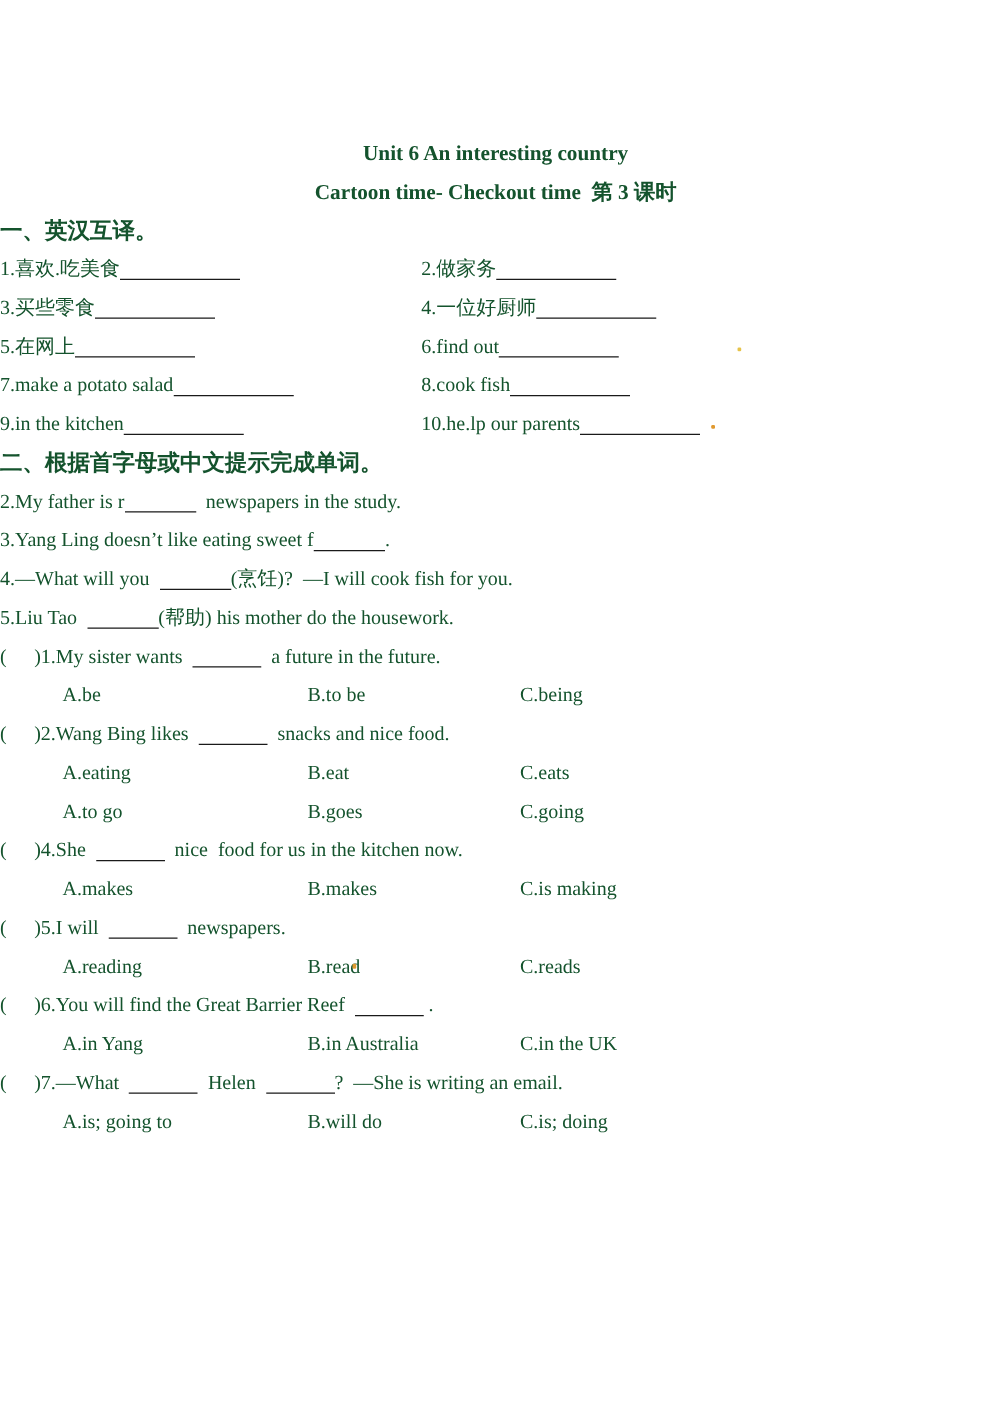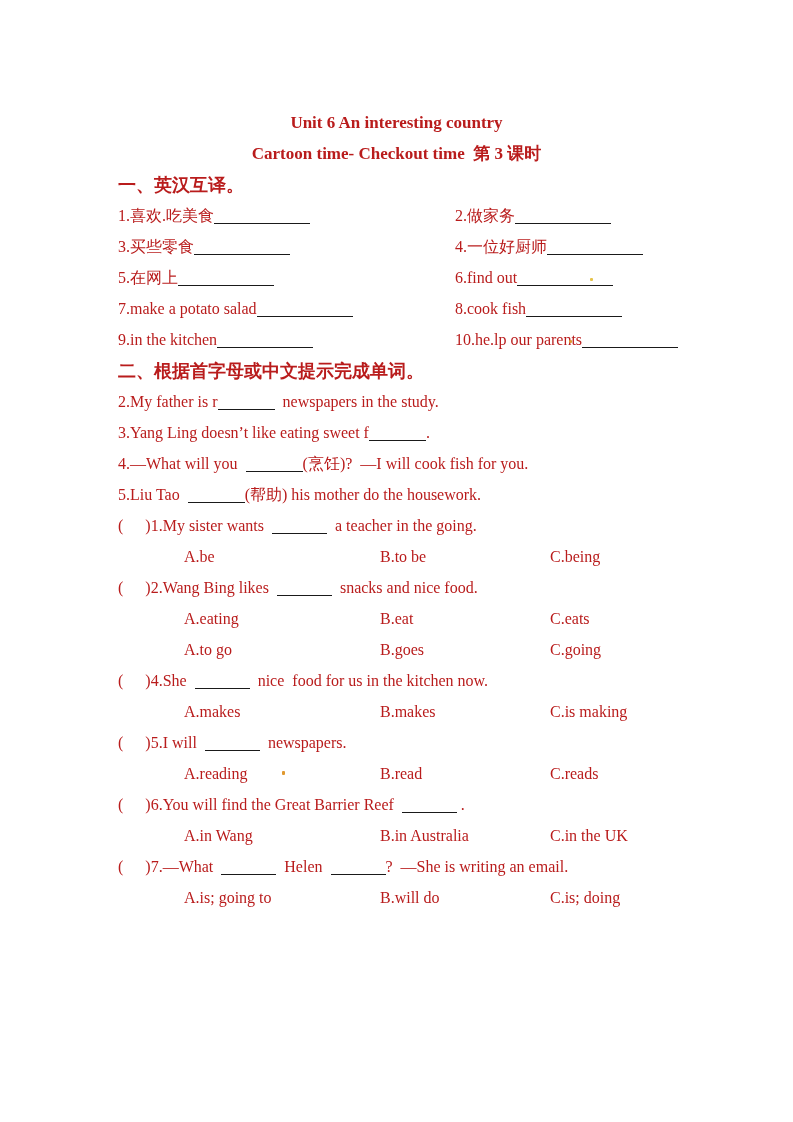--- a/index.html
+++ b/index.html
@@ -5,27 +5,26 @@
   html, body { margin: 0; padding: 0; background: #ffffff; }
   .page {
     position: relative;
     width: 793px;
     height: 998px;
     background: #ffffff;
     box-sizing: border-box;
     padding-top: 107px;
     overflow: hidden;
     font-family: "Liberation Serif", "DejaVu Serif", serif;
-    color: #b91c1c;
+    color: #14532d;
     font-size: 16px;
   }
   .line {
     height: 31px;
     line-height: 31px;
-    padding-left: 118px;
     white-space: pre;
     font-size: 16px;
   }
   .title-line {
     padding-left: 0;
     text-align: center;
     font-weight: bold;
     font-size: 17px;
   }
   .heading-line {
@@ -39,21 +38,21 @@
     display: inline-block;
     height: 19px;
     border-bottom: 1.6px solid #1a1a1a;
     vertical-align: text-bottom;
   }
   .s1blank { width: 96px; }
   .s2blank { width: 57px; }
   .s3blank { width: 55px; }
   .paren-gap { display: inline-block; width: 22px; }
   .opt { display: inline-block; }
-  .opt.c0 { margin-left: 66px; width: 148px; }
+  .opt.c0 { margin-left: 50px; width: 148px; }
   .opt.c1 { width: 170px; margin-left: 48px; }
   .dot { position: absolute; border-radius: 1px; }
   #dot-findout { left: 590px; top: 278px; width: 3px; height: 3px; background: #e6c34a; }
   #dot-parents { left: 569px; top: 340px; width: 3px; height: 3px; background: #e0992f; }
   #dot-food    { left: 282px; top: 771px; width: 3px; height: 4px; background: #e0992f; }
 </style>
 </head>
 <body>
 
 <div class="page">
@@ -72,31 +71,31 @@
 
   <div class="line heading-line">二、根据首字母或中文提示完成单词。</div>
   <div id="s2-list">
       <div class="line s2line"><span class="s2pre">2.My father is r</span><span class="blank s2blank"></span><span class="s2post">  newspapers in the study.</span></div>
       <div class="line s2line"><span class="s2pre">3.Yang Ling doesn’t like eating sweet f</span><span class="blank s2blank"></span><span class="s2post">.</span></div>
       <div class="line s2line"><span class="s2pre">4.—What will you  </span><span class="blank s2blank"></span><span class="s2post">(烹饪)?  —I will cook fish for you.</span></div>
       <div class="line s2line"><span class="s2pre">5.Liu Tao  </span><span class="blank s2blank"></span><span class="s2post">(帮助) his mother do the housework.</span></div>
     </div>
 
   <div id="s3-list">
-      <div class="line s3stem"><span class="paren">(</span><span class="paren-gap"></span><span class="paren">)</span><span class="s3text">1.My sister wants  </span><span class="blank s3blank"></span><span class="s3text">  a teacher in the going.</span></div>
+      <div class="line s3stem"><span class="paren">(</span><span class="paren-gap"></span><span class="paren">)</span><span class="s3text">1.My sister wants  </span><span class="blank s3blank"></span><span class="s3text">  a future in the future.</span></div>
       <div class="line s3opts"><span class="opt c0">A.be</span><span class="opt c1">B.to be</span><span class="opt c2">C.being</span></div>
       <div class="line s3stem"><span class="paren">(</span><span class="paren-gap"></span><span class="paren">)</span><span class="s3text">2.Wang Bing likes  </span><span class="blank s3blank"></span><span class="s3text">  snacks and nice food.</span></div>
       <div class="line s3opts"><span class="opt c0">A.eating</span><span class="opt c1">B.eat</span><span class="opt c2">C.eats</span></div>
       <div class="line s3opts"><span class="opt c0">A.to go</span><span class="opt c1">B.goes</span><span class="opt c2">C.going</span></div>
       <div class="line s3stem"><span class="paren">(</span><span class="paren-gap"></span><span class="paren">)</span><span class="s3text">4.She  </span><span class="blank s3blank"></span><span class="s3text">  nice  food for us in the kitchen now.</span></div>
       <div class="line s3opts"><span class="opt c0">A.makes</span><span class="opt c1">B.makes</span><span class="opt c2">C.is making</span></div>
       <div class="line s3stem"><span class="paren">(</span><span class="paren-gap"></span><span class="paren">)</span><span class="s3text">5.I will  </span><span class="blank s3blank"></span><span class="s3text">  newspapers.</span></div>
       <div class="line s3opts"><span class="opt c0">A.reading</span><span class="opt c1">B.read</span><span class="opt c2">C.reads</span></div>
       <div class="line s3stem"><span class="paren">(</span><span class="paren-gap"></span><span class="paren">)</span><span class="s3text">6.You will find the Great Barrier Reef  </span><span class="blank s3blank"></span><span class="s3text"> .</span></div>
-      <div class="line s3opts"><span class="opt c0">A.in Wang</span><span class="opt c1">B.in Australia</span><span class="opt c2">C.in the UK</span></div>
+      <div class="line s3opts"><span class="opt c0">A.in Yang</span><span class="opt c1">B.in Australia</span><span class="opt c2">C.in the UK</span></div>
       <div class="line s3stem"><span class="paren">(</span><span class="paren-gap"></span><span class="paren">)</span><span class="s3text">7.—What  </span><span class="blank s3blank"></span><span class="s3text">  Helen  </span><span class="blank s3blank"></span><span class="s3text">?  —She is writing an email.</span></div>
       <div class="line s3opts"><span class="opt c0">A.is; going to</span><span class="opt c1">B.will do</span><span class="opt c2">C.is; doing</span></div>
     </div>
 
   <i class="dot" id="dot-findout"></i>
   <i class="dot" id="dot-parents"></i>
   <i class="dot" id="dot-food"></i>
 
 </div>
 

